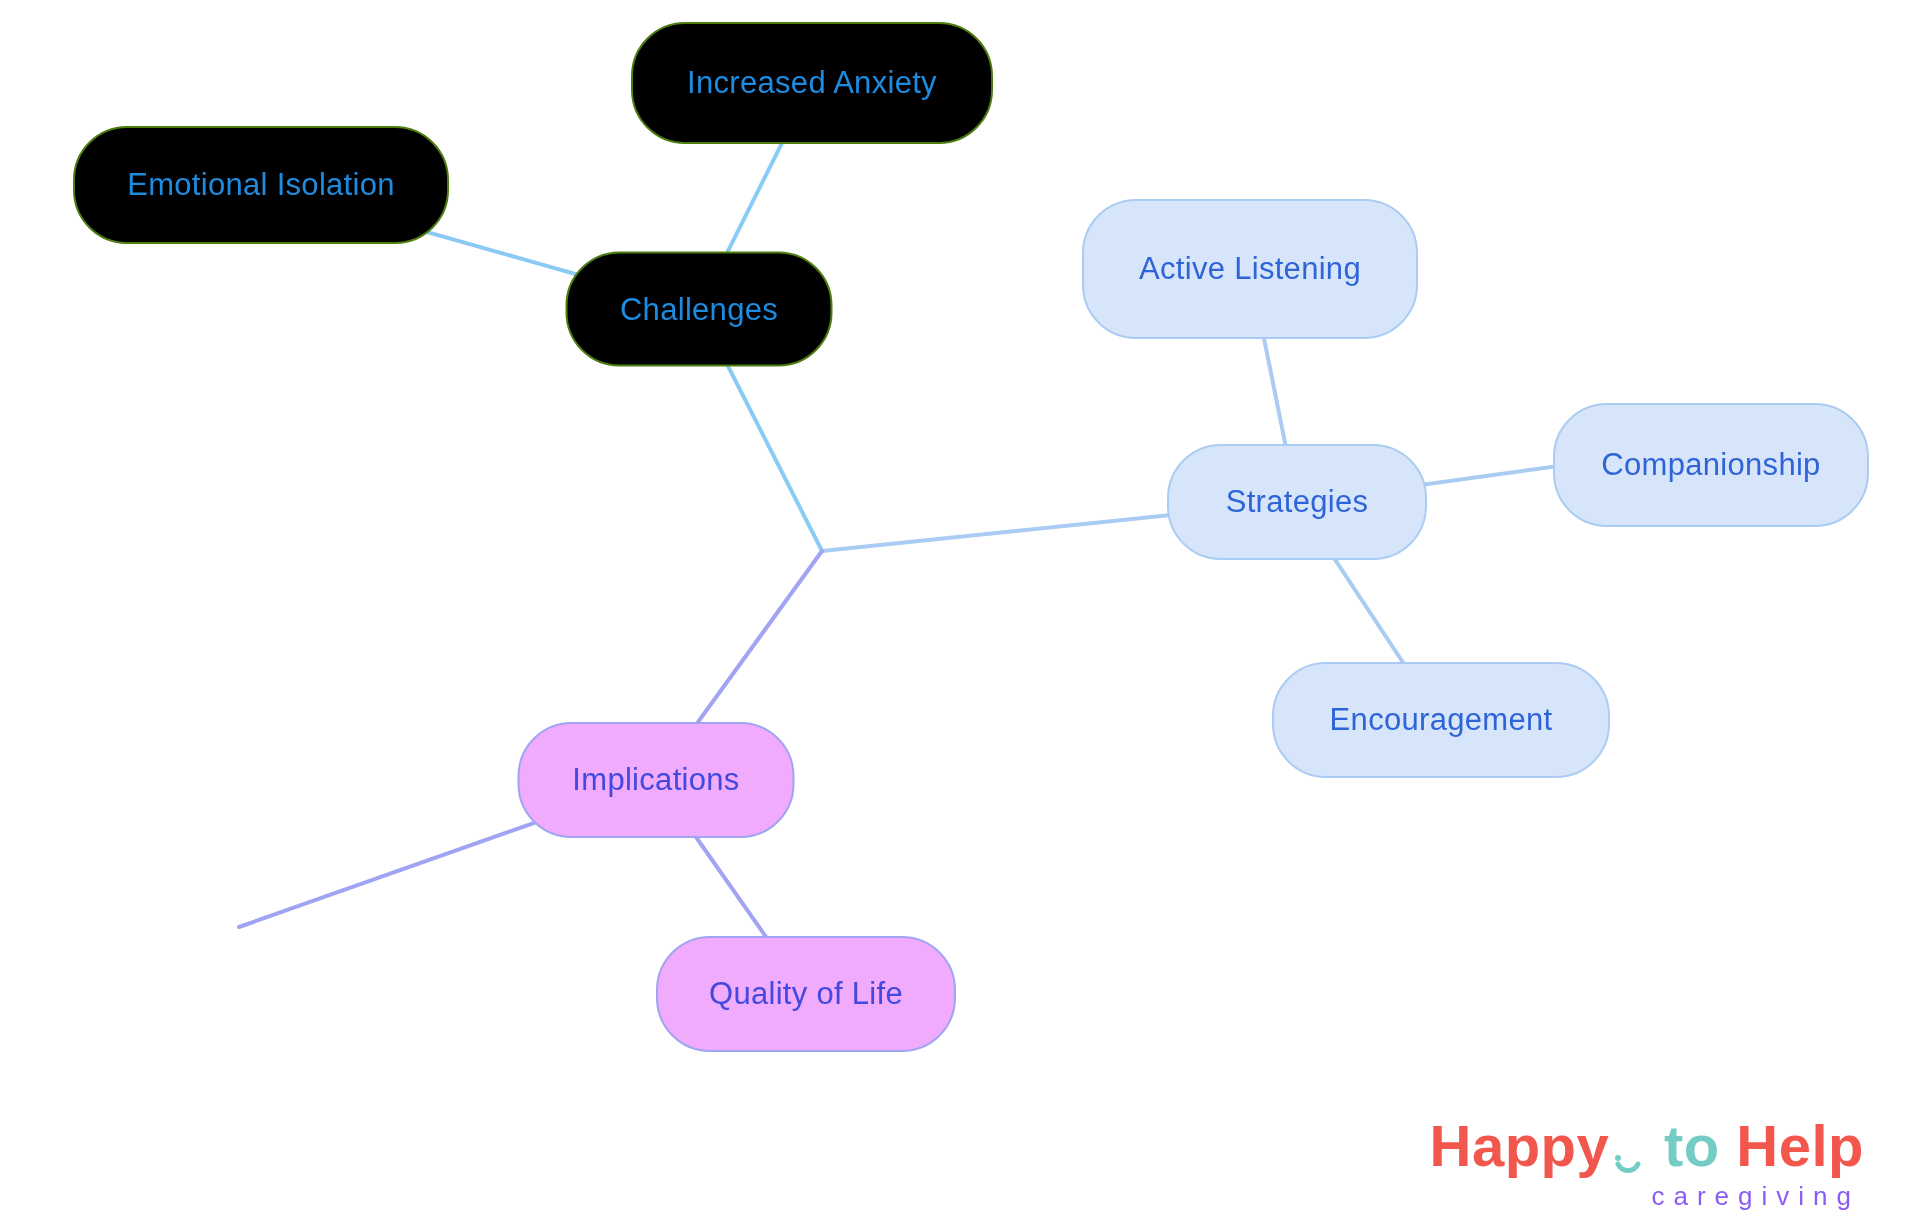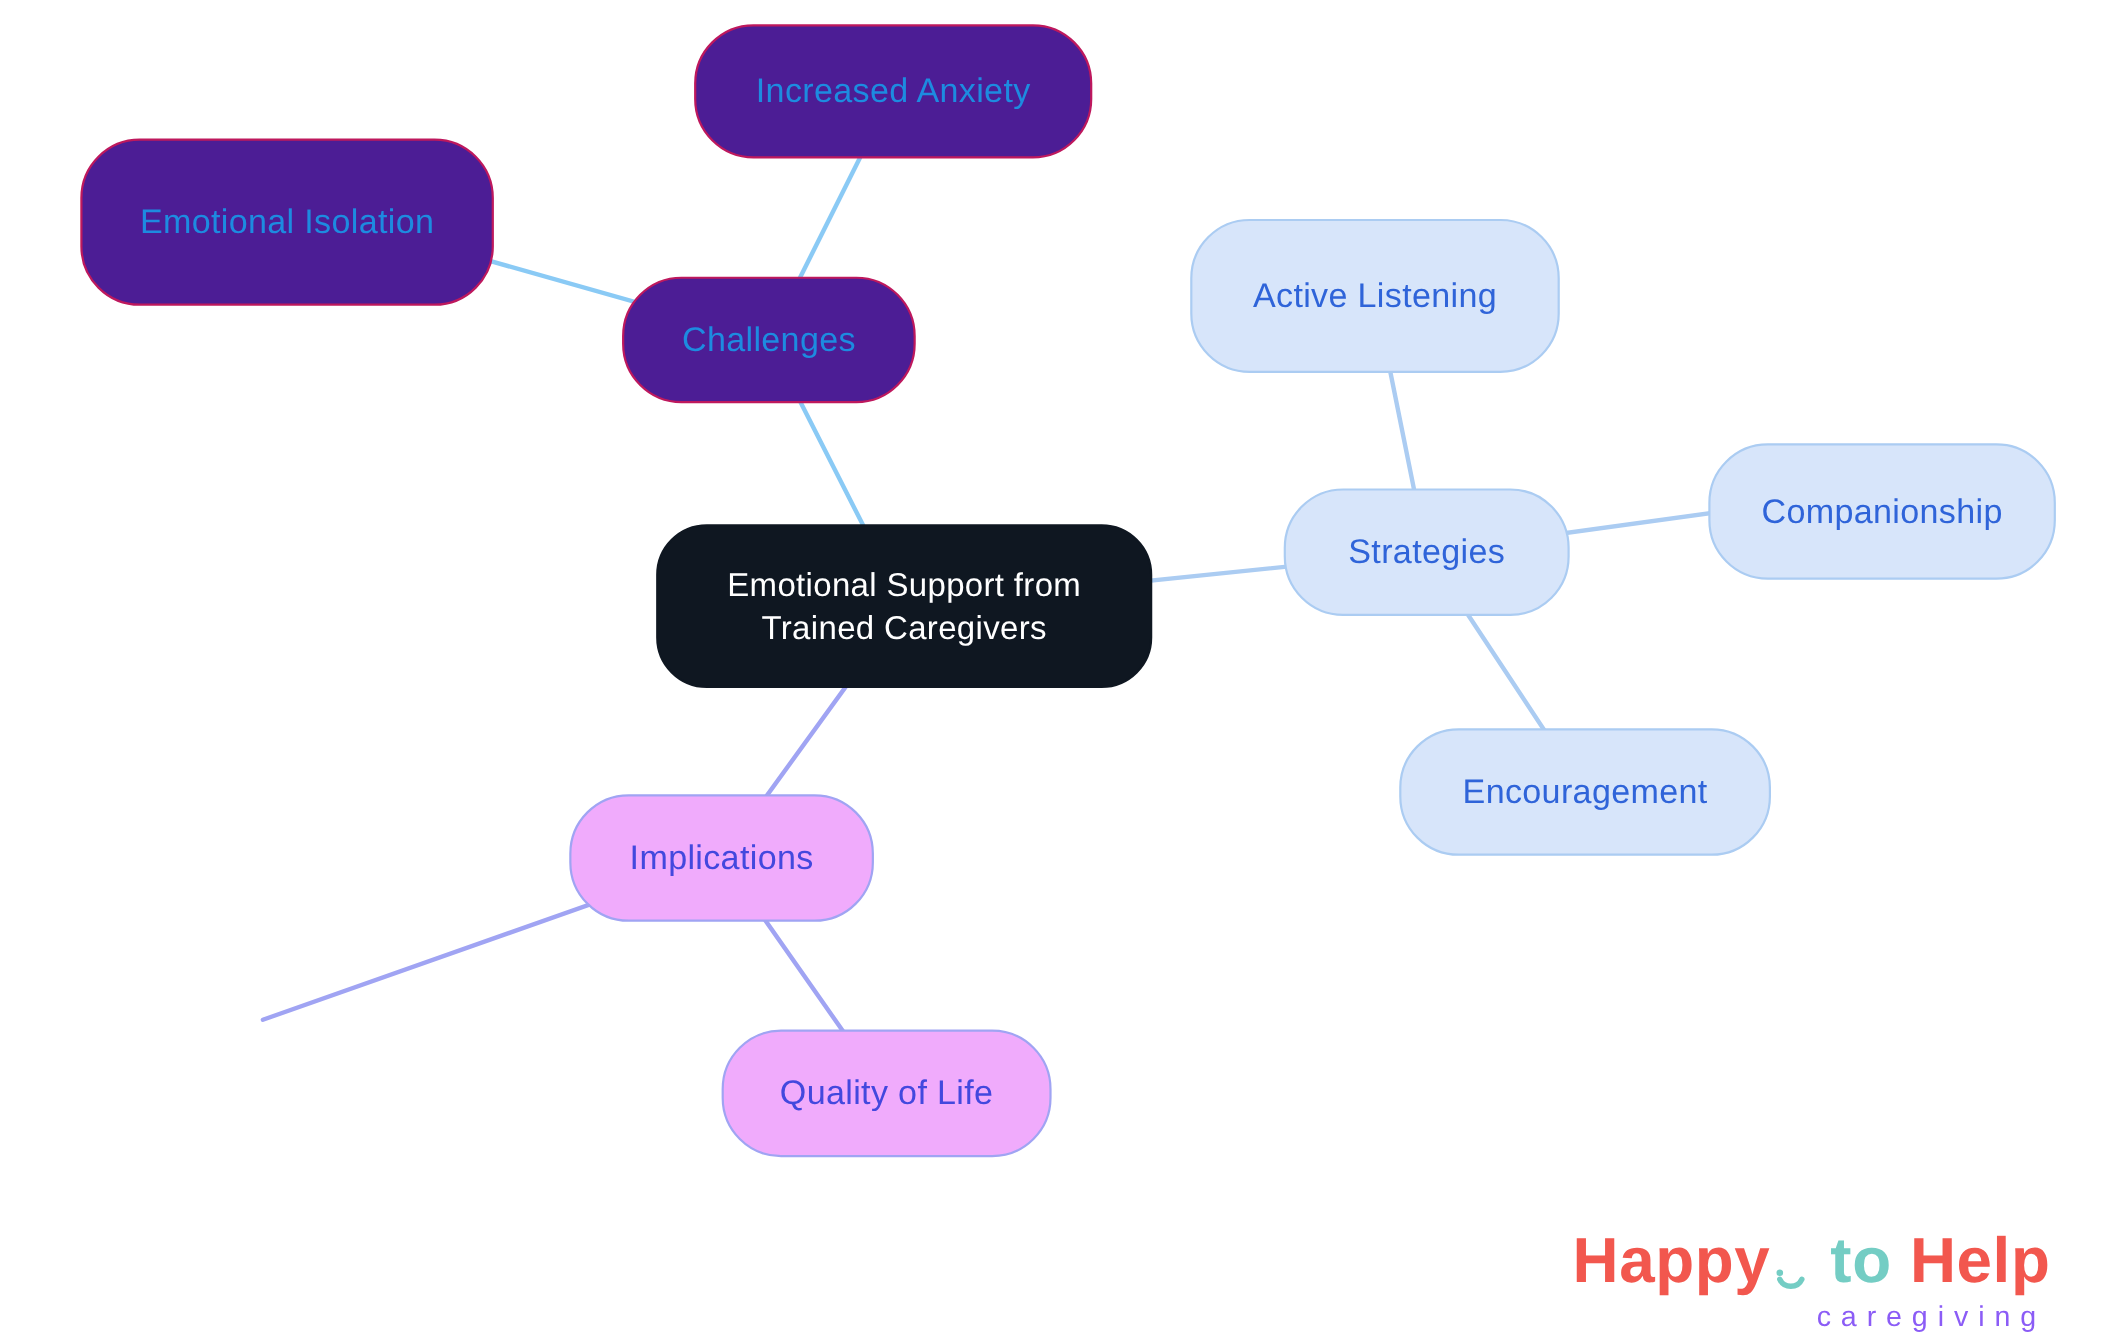--- a/index.html
+++ b/index.html
@@ -30,22 +30,22 @@
     text-align: center;
     border-radius: 54px;
     font-size: 31px;
     font-weight: 500;
     letter-spacing: 0.3px;
     box-sizing: border-box;
     white-space: nowrap;
   }
   
   .c-challenges {
-    background: #4c1d95;
-    border: 2px solid #be185d;
+    background: #000000;
+    border: 2px solid #4d7c0f;
     color: #1d8be0;
   }
   .c-strategies {
     background: #d7e5fa;
     border: 2px solid #abccf2;
     color: #2f64d9;
   }
   .c-implications {
     background: #f0abfc;
     border: 2px solid #a0a4f3;
@@ -58,21 +58,21 @@
     border-radius: 46px;
     white-space: normal;
     line-height: 1.3;
     font-size: 30px;
     font-weight: 500;
   }
   
   .n-central        { left: 822px;  top: 551px;  width: 451px; height: 149px; }
   .n-challenges     { left: 699px;  top: 309px;  width: 267px; height: 115px; }
   .n-increased      { left: 812px;  top: 83px;   width: 362px; height: 122px; }
-  .n-isolation      { left: 261px;  top: 202px;  width: 376px; height: 152px; }
+  .n-isolation      { left: 261px;  top: 185px;  width: 376px; height: 118px; }
   .n-strategies     { left: 1297px; top: 502px;  width: 260px; height: 116px; }
   .n-active         { left: 1250px; top: 269px;  width: 336px; height: 140px; }
   .n-companionship  { left: 1711px; top: 465px;  width: 316px; height: 124px; }
   .n-encouragement  { left: 1441px; top: 720px;  width: 338px; height: 116px; }
   .n-implications   { left: 656px;  top: 780px;  width: 277px; height: 116px; }
   .n-family         { left: 239px;  top: 927px;  width: 391px; height: 115px; }
   .n-quality        { left: 806px;  top: 994px;  width: 300px; height: 116px; }
 
   
   .logo {
@@ -120,26 +120,20 @@
     <line x1="822" y1="551" x2="1297" y2="502" stroke="#abccf2" stroke-width="4" stroke-linecap="round"></line>
     <line x1="1297" y1="502" x2="1250" y2="269" stroke="#abccf2" stroke-width="4" stroke-linecap="round"></line>
     <line x1="1297" y1="502" x2="1711" y2="445" stroke="#abccf2" stroke-width="4" stroke-linecap="round"></line>
     <line x1="1297" y1="502" x2="1441" y2="720" stroke="#abccf2" stroke-width="4" stroke-linecap="round"></line>
 
     <line x1="822" y1="551" x2="656" y2="780" stroke="#a0a4f3" stroke-width="4" stroke-linecap="round"></line>
     <line x1="656" y1="780" x2="239" y2="927" stroke="#a0a4f3" stroke-width="4" stroke-linecap="round"></line>
     <line x1="656" y1="780" x2="806" y2="994" stroke="#a0a4f3" stroke-width="4" stroke-linecap="round"></line>
   </svg>
 
-  <div class="node c-central n-central">
-    <div>
-      <span>Emotional Support from</span><br>
-      <span>Trained Caregivers</span>
-    </div>
-  </div>
 
   <div class="node c-challenges n-challenges">
     <span>Challenges</span>
   </div>
   <div class="node c-challenges n-increased">
     <span>Increased Anxiety</span>
   </div>
   <div class="node c-challenges n-isolation">
     <span>Emotional Isolation</span>
   </div>

